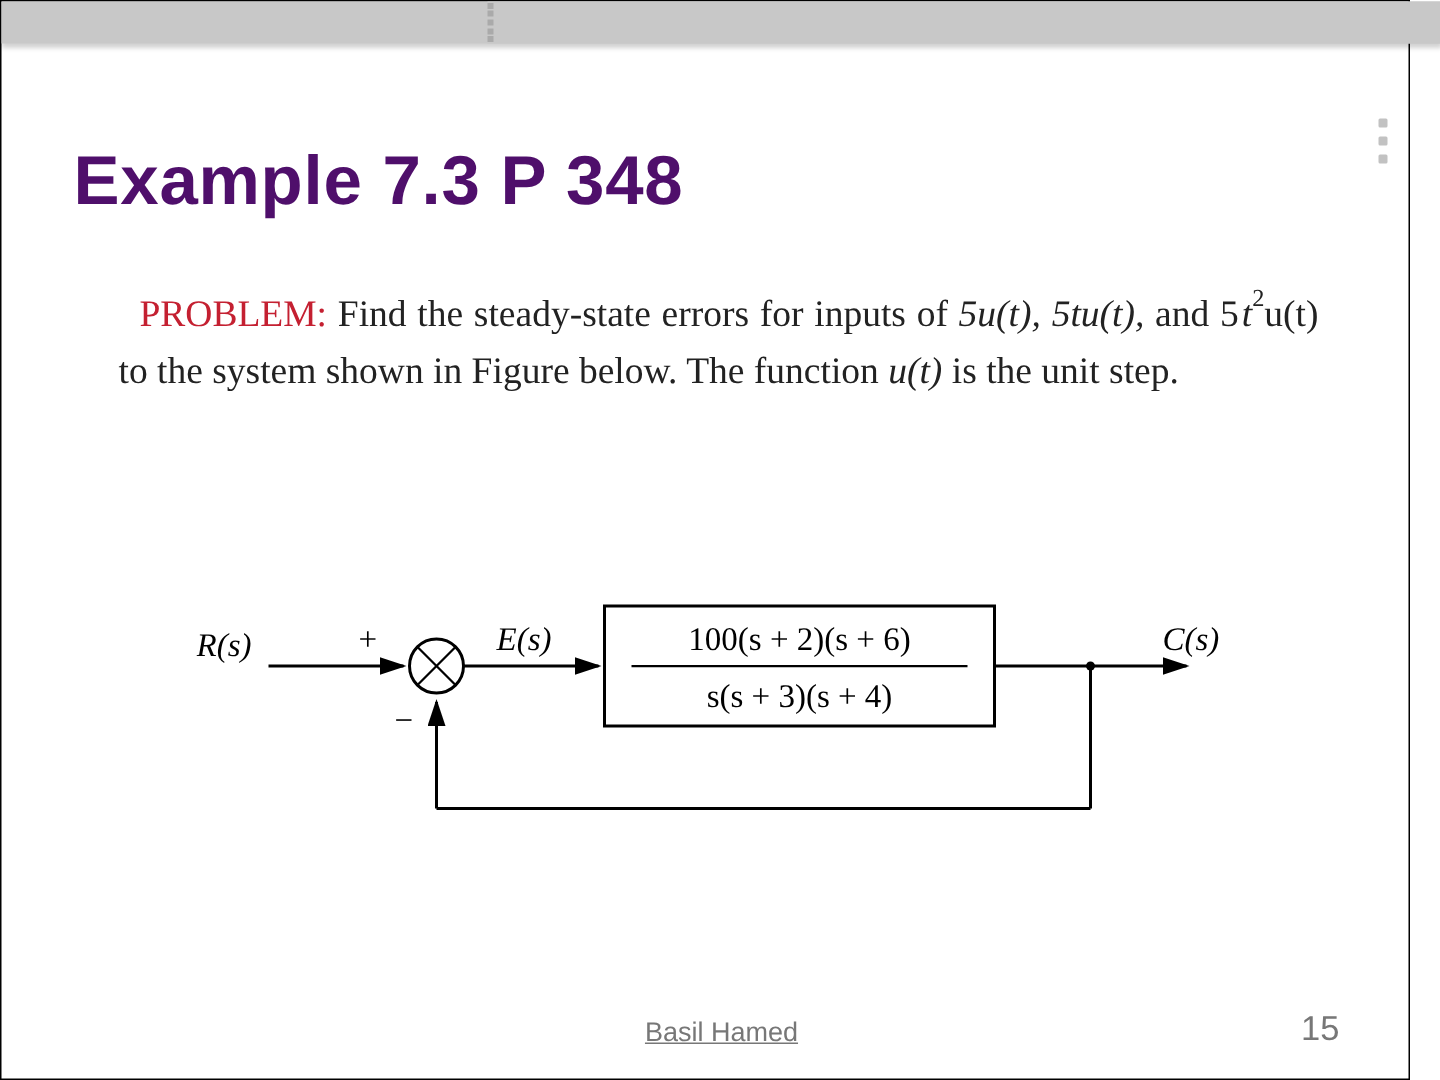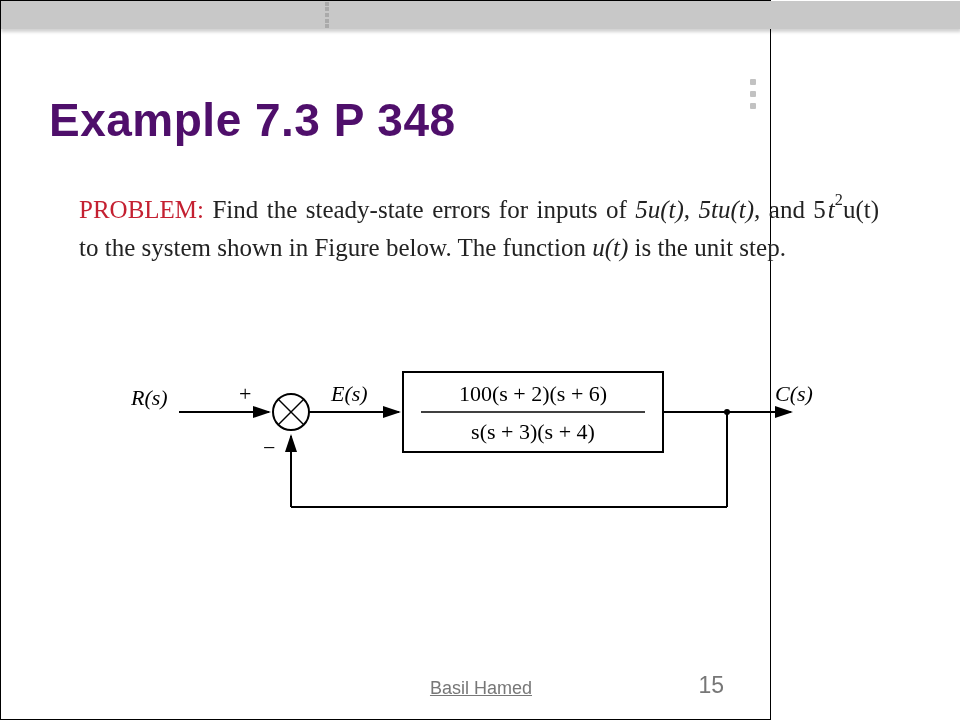--- a/index.html
+++ b/index.html
@@ -6,21 +6,21 @@
     margin: 0;
     padding: 0;
     width: 960px;
     height: 720px;
     font-family: Arial, Helvetica, sans-serif;
     background: #fff;
     overflow: hidden;
     position: relative;
   }
   .slide {
-    width: 771px;
+    width: 940px;
     height: 720px;
     position: relative;
     box-sizing: border-box;
     border: 1px solid #000;
   }
   .top-shadow {
     position: absolute;
     top: 0;
     left: 0;
     width: 960px;
@@ -85,34 +85,35 @@
     top: 190px;
     width: 800px;
     font-size: 25px;
     line-height: 1.5;
     color: #222;
     font-family: "Times New Roman", serif;
     text-align: justify;
   }
   .body-text .problem-label {
     color: #c42031;
+    margin-left: 14px;
   }
   .body-text i { font-style: italic; }
   .body-text .sup {
     font-size: 0.65em;
     vertical-align: super;
     position: relative;
     top: -4px;
   }
 
   
   .diagram {
     position: absolute;
     left: 130px;
-    top: 356px;
+    top: 388px;
     width: 720px;
     height: 200px;
   }
   .diagram svg {
     width: 720px;
     height: 200px;
   }
   .diagram text {
     font-family: "Times New Roman", serif;
     font-size: 22px;

